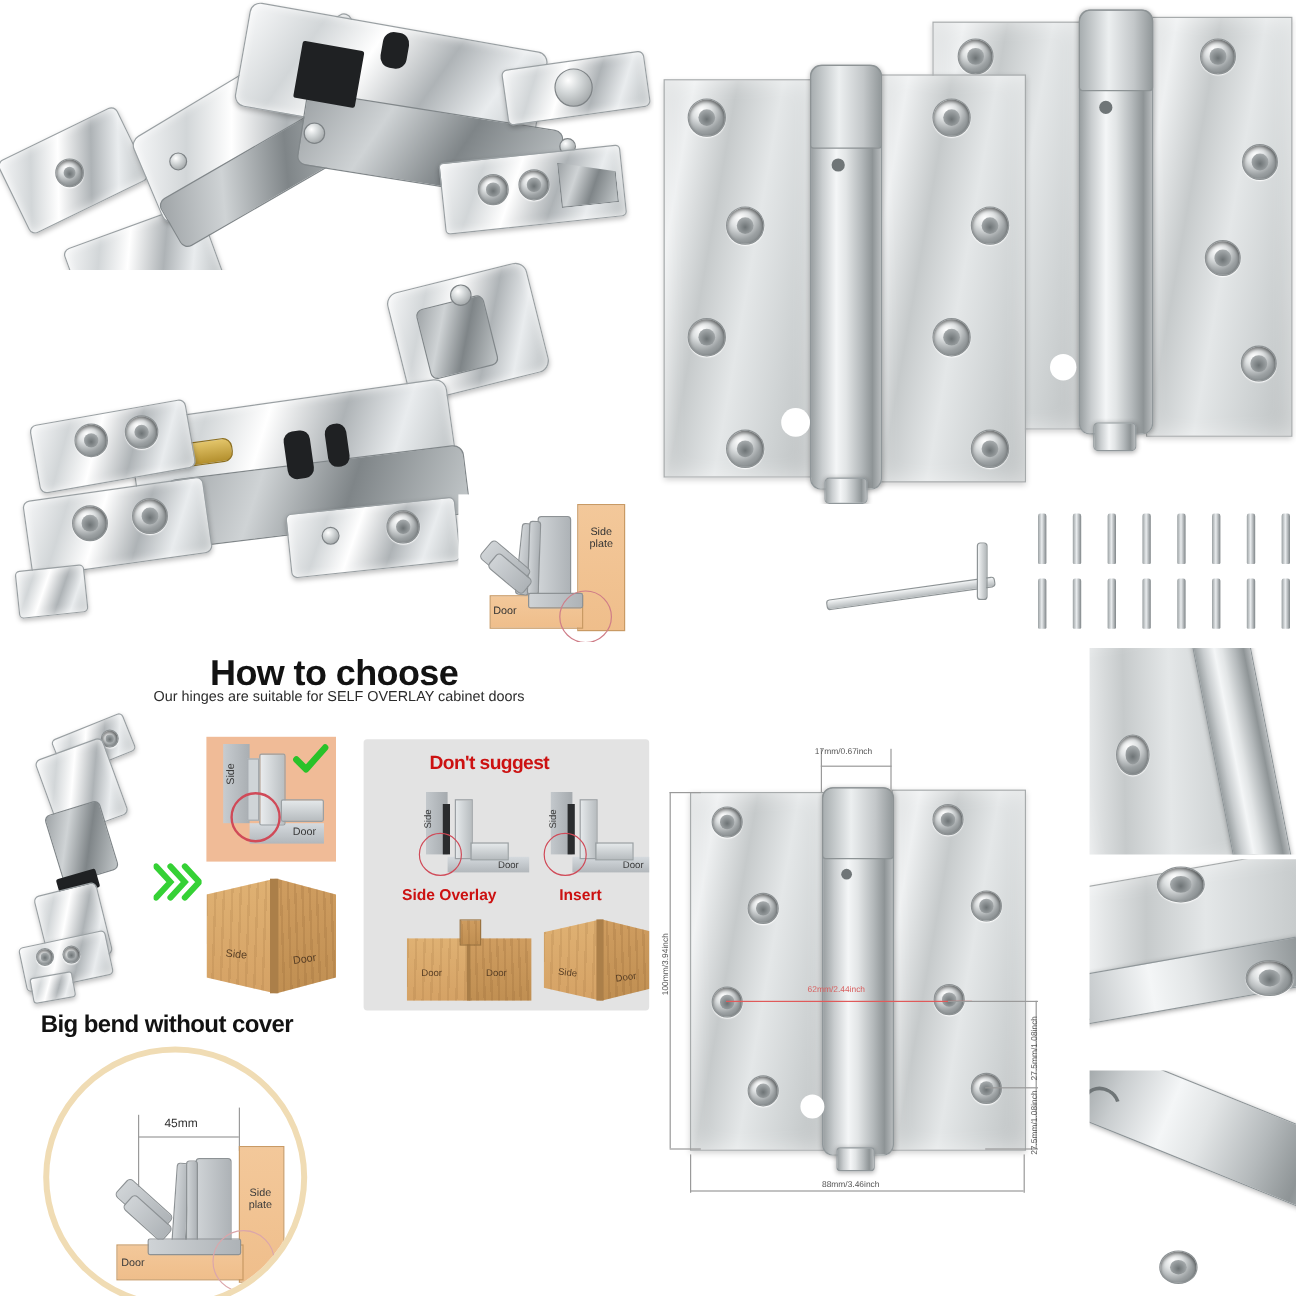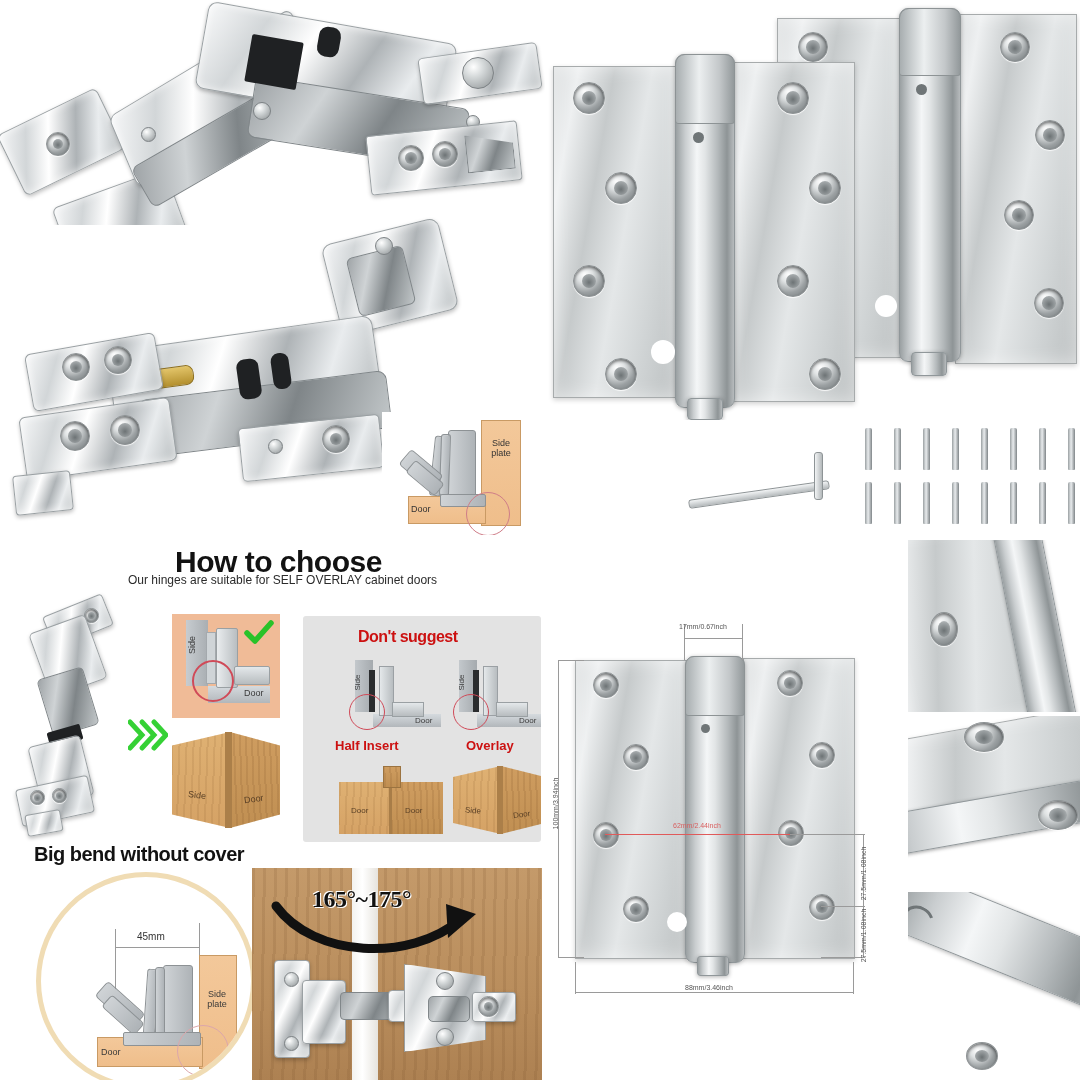--- a/index.html
+++ b/index.html
@@ -276,22 +276,22 @@
       <div class="abs" style="left:16px;top:2px;width:18px;height:52px;background:linear-gradient(90deg,#c3c8cc,#a5aaae);"></div>
       <div class="abs" style="left:34px;top:56px;width:68px;height:13px;background:linear-gradient(180deg,#d5dade,#b2b7bb);"></div>
       <div class="abs" style="left:40px;top:8px;width:13px;height:48px;background:linear-gradient(90deg,#e4e8ea,#b8bdc0);border:1px solid #9ba0a4;"></div>
       <div class="abs" style="left:30px;top:12px;width:6px;height:42px;background:#2a2c2e;"></div>
       <div class="abs" style="left:53px;top:44px;width:30px;height:13px;background:linear-gradient(180deg,#e4e8ea,#b7bcbf);border:1px solid #9aa0a3;"></div>
       <div class="abs" style="left:10px;top:36px;width:34px;height:34px;border:1.6px solid #d04a58;border-radius:50%;"></div>
       <div class="abs lbl-rot" style="left:6px;top:20px;font-size:8px;color:#3a3a3a;width:24px;text-align:center;">Side</div>
       <div class="abs" style="left:76px;top:58px;font-size:8px;color:#3a3a3a;">Door</div>
     </div>
 
-    <div class="abs red" style="left:32px;top:122px;font-size:13px;font-weight:bold;">Half  Insert</div>
-    <div class="abs red" style="left:163px;top:122px;font-size:13px;font-weight:bold;">Overlay</div>
+    <div class="abs red" style="left:32px;top:122px;font-size:13px;font-weight:bold;">Side  Overlay</div>
+    <div class="abs red" style="left:163px;top:122px;font-size:13px;font-weight:bold;">Insert</div>
 
     <div class="abs" style="left:36px;top:150px;width:104px;height:68px;overflow:hidden;">
       <div class="abs wood-a" style="left:0px;top:16px;width:52px;height:52px;"></div>
       <div class="abs wood-b" style="left:52px;top:16px;width:52px;height:52px;"></div>
       <div class="abs" style="left:50px;top:16px;width:3px;height:52px;background:#a87d48;"></div>
       <div class="abs wood-b" style="left:44px;top:0px;width:16px;height:20px;border:1px solid #9b7340;"></div>
       <div class="abs" style="left:12px;top:40px;font-size:8px;color:#5a4026;">Door</div>
       <div class="abs" style="left:66px;top:40px;font-size:8px;color:#5a4026;">Door</div>
     </div>
 
@@ -324,45 +324,20 @@
     <div class="abs diagmetal" style="left:60px;top:130px;width:42px;height:14px;transform:rotate(42deg);border-radius:4px;"></div>
     <div class="abs diagmetal" style="left:82px;top:155px;width:76px;height:12px;border-radius:2px;"></div>
     <div class="abs" style="left:136px;top:148px;width:50px;height:50px;border:1.2px solid #dba6ab;border-radius:50%;"></div>
     <div class="abs" style="left:160px;top:112px;width:32px;font-size:9px;color:#3a3a3a;line-height:10px;text-align:center;">
       <div>Side</div>
       <div>plate</div>
     </div>
     <div class="abs" style="left:60px;top:170px;font-size:9px;color:#3a3a3a;">Door</div>
   </div>
 
-  <div class="abs" style="left:252px;top:868px;width:290px;height:212px;overflow:hidden;">
-    <div class="abs wood-photo" style="left:0px;top:0px;width:290px;height:212px;"></div>
-    <div class="abs" style="left:100px;top:0px;width:26px;height:212px;background:linear-gradient(90deg,#f3f2ee,#ffffff 40%,#e6e3dd);"></div>
-
-    <div class="abs" style="left:18px;top:32px;width:220px;height:60px;">
-      <svg width="220" height="60" viewBox="0 0 220 60">
-        <path d="M6 6 C 44 58, 140 62, 190 20" stroke="#111" stroke-width="9" fill="none" stroke-linecap="round"></path>
-        <path d="M176 4 L206 14 L178 38 Z" fill="#111"></path>
-      </svg>
-    </div>
-    <div class="abs h-title" style="left:60px;top:18px;font-size:24px;color:#111;font-family:'Liberation Serif',serif;text-shadow:1px 1px 0 #fff,-1px -1px 0 #fff;">165°~175°</div>
-
-    <div class="abs chrome" style="left:22px;top:92px;width:34px;height:96px;border-radius:4px;"></div>
-    <div class="screwhead" style="left:32px;top:104px;width:13px;height:13px;"></div>
-    <div class="screwhead" style="left:32px;top:168px;width:13px;height:13px;"></div>
-    <div class="abs chrome" style="left:50px;top:112px;width:42px;height:62px;border-radius:4px;"></div>
-    <div class="abs chrome-dark" style="left:88px;top:124px;width:60px;height:26px;border-radius:4px;"></div>
-    <div class="abs chrome" style="left:136px;top:122px;width:58px;height:30px;border-radius:4px;"></div>
-    <div class="abs chrome" style="left:152px;top:96px;width:80px;height:86px;clip-path:polygon(0 0,100% 14%,100% 86%,0 100%);"></div>
-    <div class="abs chrome-dark" style="left:176px;top:128px;width:40px;height:24px;border-radius:5px;"></div>
-    <div class="screwhead" style="left:184px;top:104px;width:16px;height:16px;"></div>
-    <div class="screwhead" style="left:184px;top:160px;width:16px;height:16px;"></div>
-    <div class="abs chrome" style="left:220px;top:124px;width:42px;height:28px;border-radius:3px;"></div>
-    <div class="hole" style="left:226px;top:128px;width:19px;height:19px;"></div>
-  </div>
 
 
   <div class="abs" style="left:545px;top:612px;width:360px;height:420px;background:#fff;">
 
     <div class="abs metal-plate" style="left:30px;top:48px;width:112px;height:297px;"></div>
     <div class="abs metal-plate" style="left:198px;top:46px;width:110px;height:299px;"></div>
     <div class="abs metal-barrel" style="left:140px;top:44px;width:58px;height:305px;"></div>
     <div class="abs" style="left:140px;top:44px;width:58px;height:58px;border-radius:9px 9px 3px 3px;
                 background:linear-gradient(90deg,#a8aeb0,#eceff0 40%,#c3c7c9 75%,#93999b);border:1px solid #8d9395;"></div>
     <div class="abs" style="left:156px;top:112px;width:9px;height:9px;border-radius:50%;background:#6f7577;"></div>

